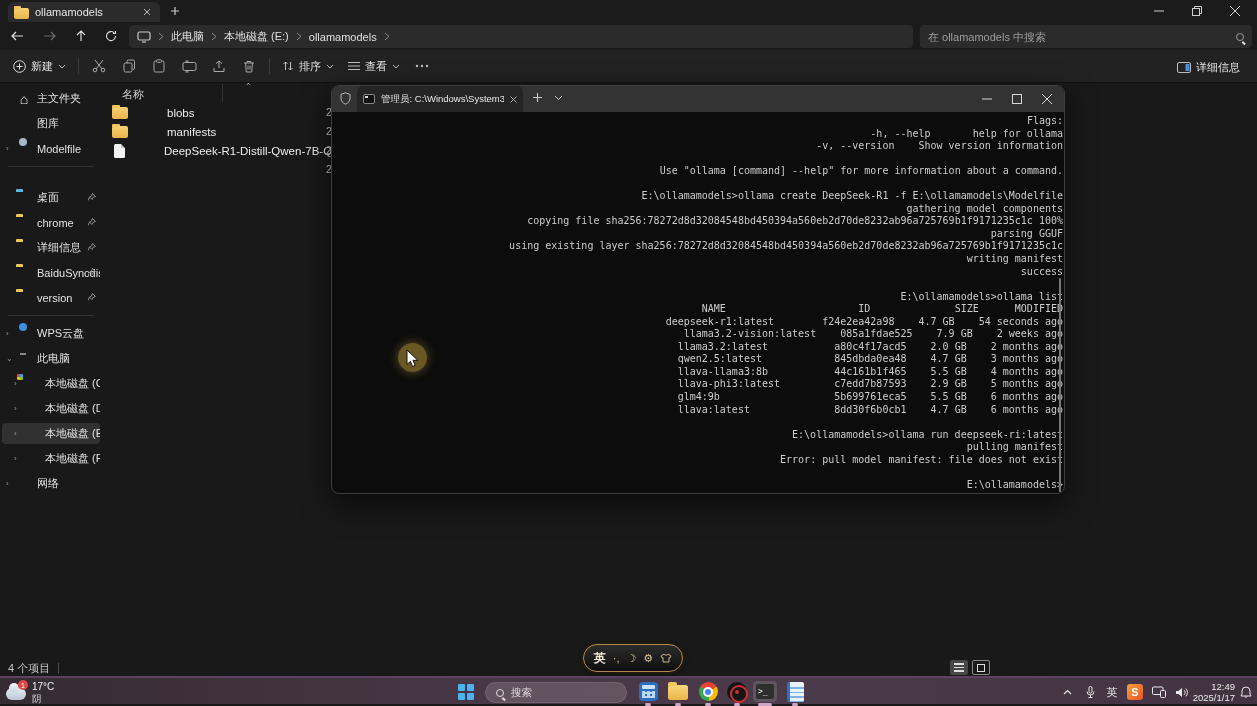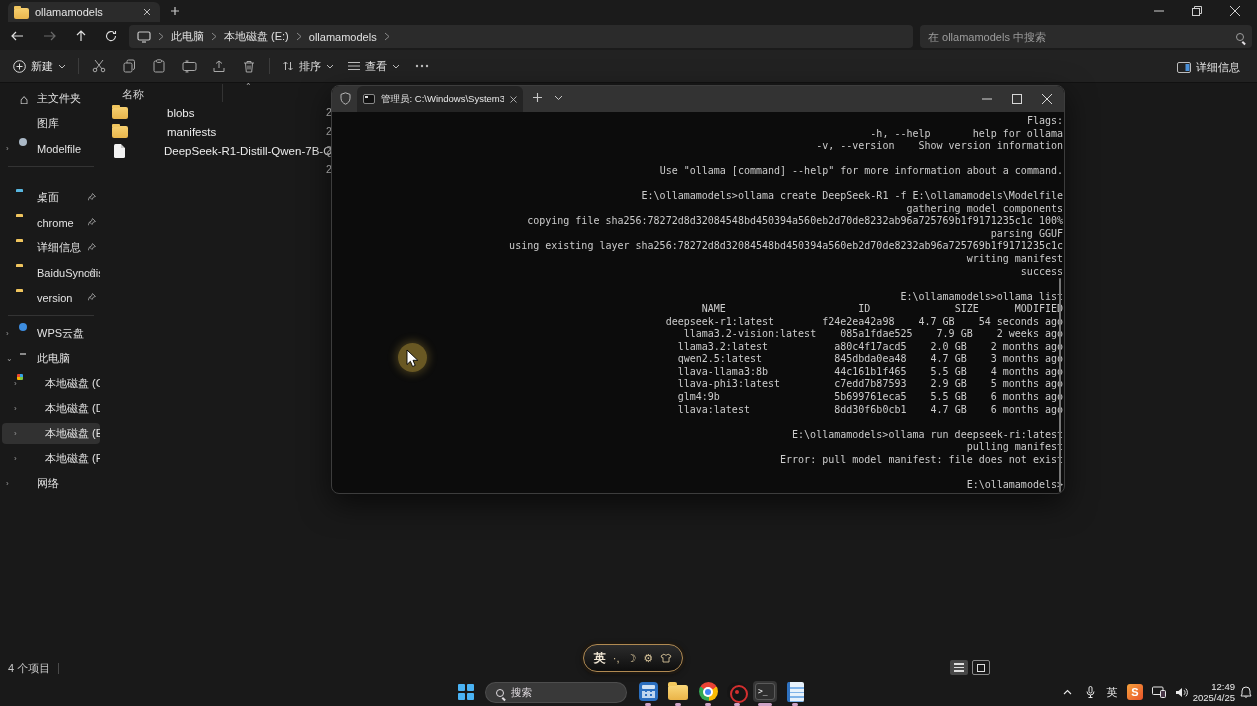--- a/index.html
+++ b/index.html
@@ -578,20 +578,31 @@
     <span class="g">·,</span>
     <span class="g">☽</span>
     <span class="g">⚙</span>
     <span class="g">
       <svg width="12" height="10" viewBox="0 0 12 10">
           <path d="M4 1L1 3l1.2 2L3 4.5V9h6V4.5l.8.5L11 3 8 1c-.5.8-1.2 1.2-2 1.2S4.5 1.8 4 1z" fill="none" stroke="#d8c49a" stroke-width="0.9"></path>
         </svg>
     </span>
   </div>
 
+  <div id="taskbar">
+    <div id="weather">
+      <span class="wcloud">
+        <span class="wbadge">1</span>
+      </span>
+      <span>
+        <div class="t1">17°C</div>
+        <div class="t2">阴</div>
+      </span>
+    </div>
+  </div>
 
   <div id="start-btn">
       <i></i>
       <i></i>
       <i></i>
       <i></i>
     </div>
 
   <div id="tb-search">
     <span class="mag"></span>
@@ -647,21 +658,21 @@
         </svg>
       </span>
     <span class="tray-it" style="right:66px;width:20px">
       <svg width="13" height="11" viewBox="0 0 13 11">
           <path d="M1 4v3h2.5L7 10V1L3.5 4z" fill="#e8e8e8"></path>
           <path d="M9 3.2a3 3 0 0 1 0 4.6M10.8 1.6a5.5 5.5 0 0 1 0 7.8" fill="none" stroke="#e8e8e8"></path>
         </svg>
       </span>
     <span id="clock">
       <div>12:49</div>
-      <div>2025/4/25</div>
+      <div>2025/1/17</div>
     </span>
     <span class="tray-it" style="right:2px;width:18px">
       <svg width="12" height="13" viewBox="0 0 12 13">
           <path d="M6 1a4 4 0 0 1 4 4v3l1 2H1l1-2V5a4 4 0 0 1 4-4zM4.8 10.5a1.3 1.3 0 0 0 2.4 0" fill="none" stroke="#e8e8e8"></path>
         </svg>
       </span>
   </div>
 
 </div>
 

